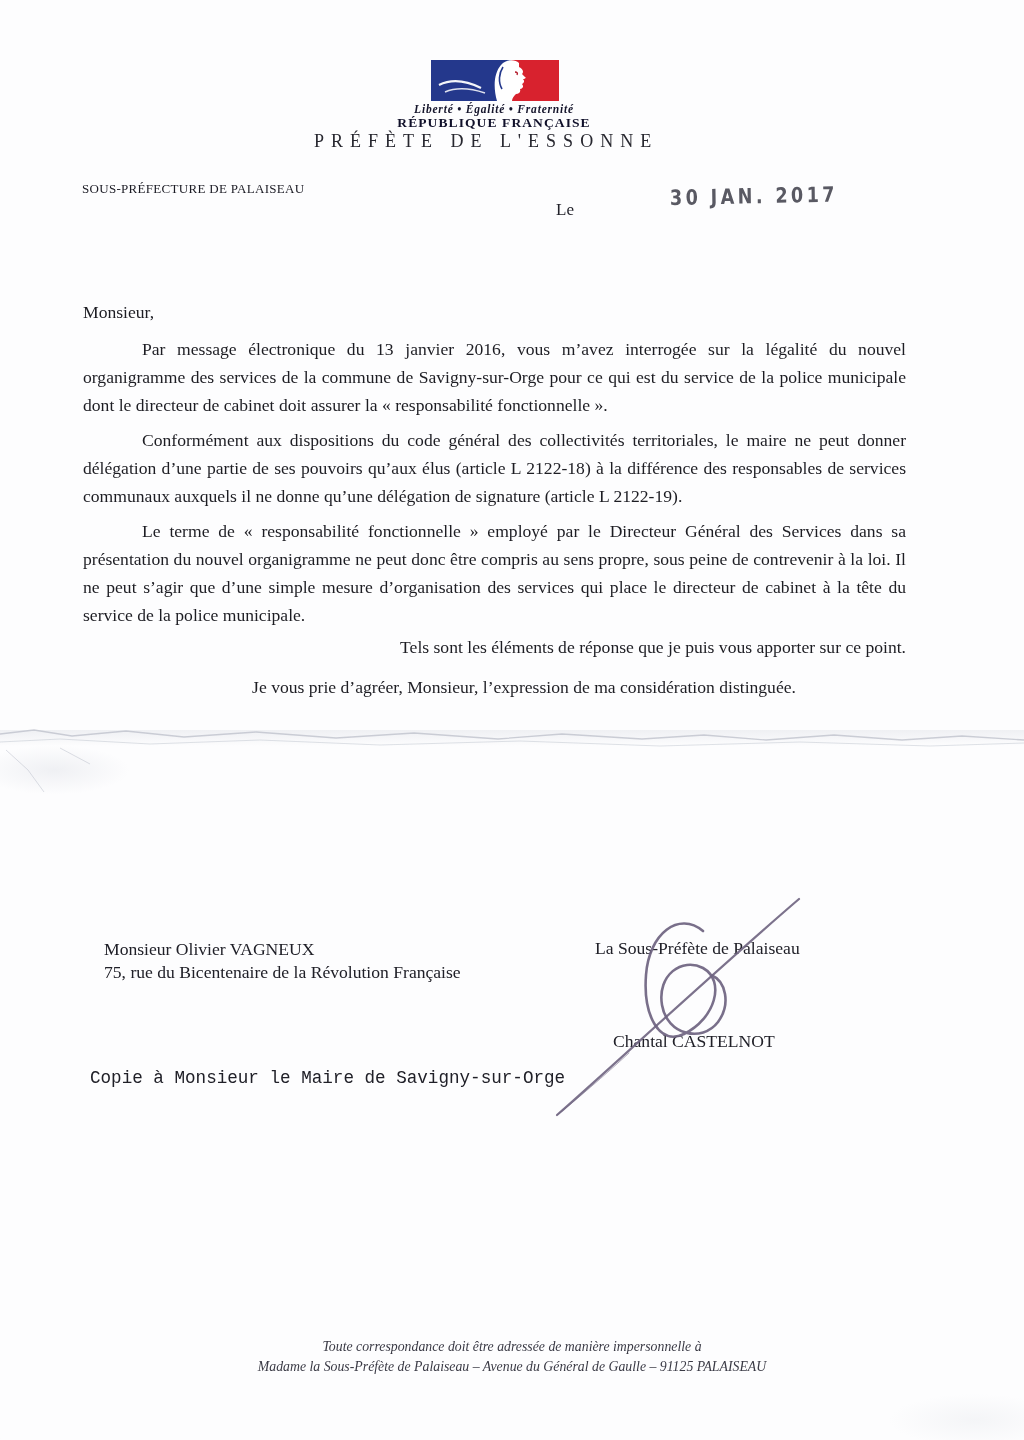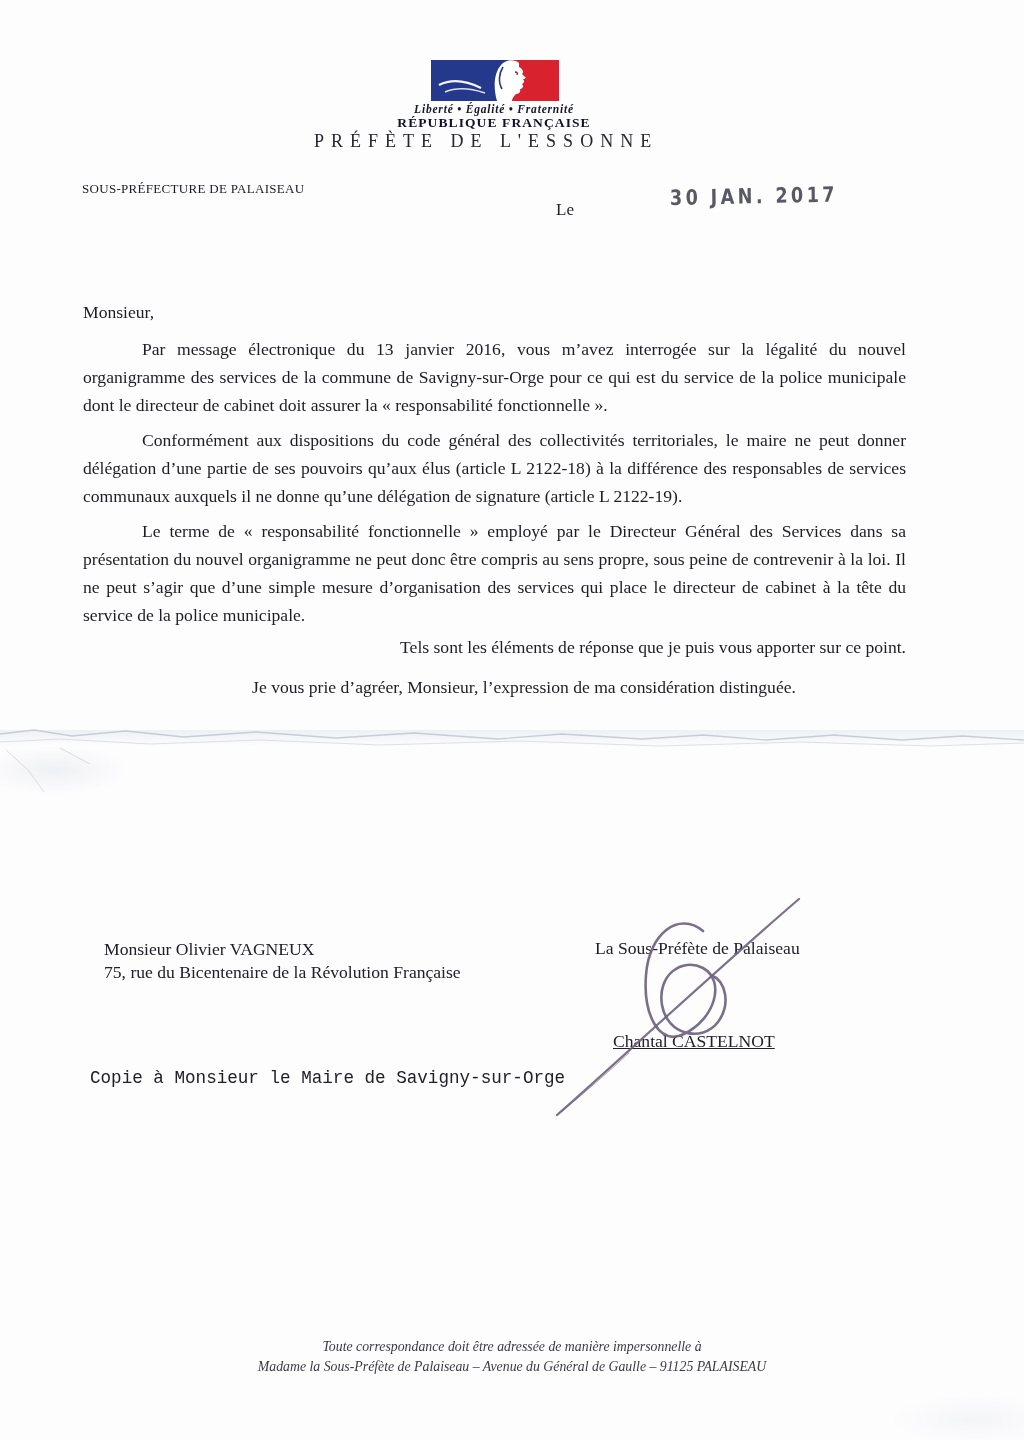--- a/index.html
+++ b/index.html
@@ -66,21 +66,21 @@
     background: linear-gradient(180deg, rgba(188,193,205,0.22), rgba(255,255,255,0));
     pointer-events: none;
   }
 
   
   .recipient {
     position: absolute; left: 90px; top: 938px;
     font-size: 17.6px; line-height: 23px; color: #202028; margin-left: 14px;
   }
   .sig-title { position: absolute; left: 595px; top: 938px; font-size: 17.6px; color: #202028; z-index: 1; white-space: nowrap; }
-  .sig-name  { position: absolute; left: 613px; top: 1031px; font-size: 17.6px; color: #202028; z-index: 1; white-space: nowrap; text-decoration: underline; }
+  .sig-name  { position: absolute; left: 613px; top: 1031px; font-size: 17.6px; color: #202028; z-index: 1; white-space: nowrap; }
   .sig-svg   { position: absolute; left: 545px; top: 883px; width: 266px; height: 248px; z-index: 2; pointer-events: none; }
 
   .copy-note { position: absolute; left: 90px; top: 1068px; font-size: 17.6px; color: #202028; font-family: Liberation Mono, monospace; }
 
   
   .footer {
     position: absolute; left: 0; top: 1337px; width: 1024px;
     text-align: center; font-style: italic; font-size: 13.8px;
     color: #3a3a45; line-height: 20px;
   }

